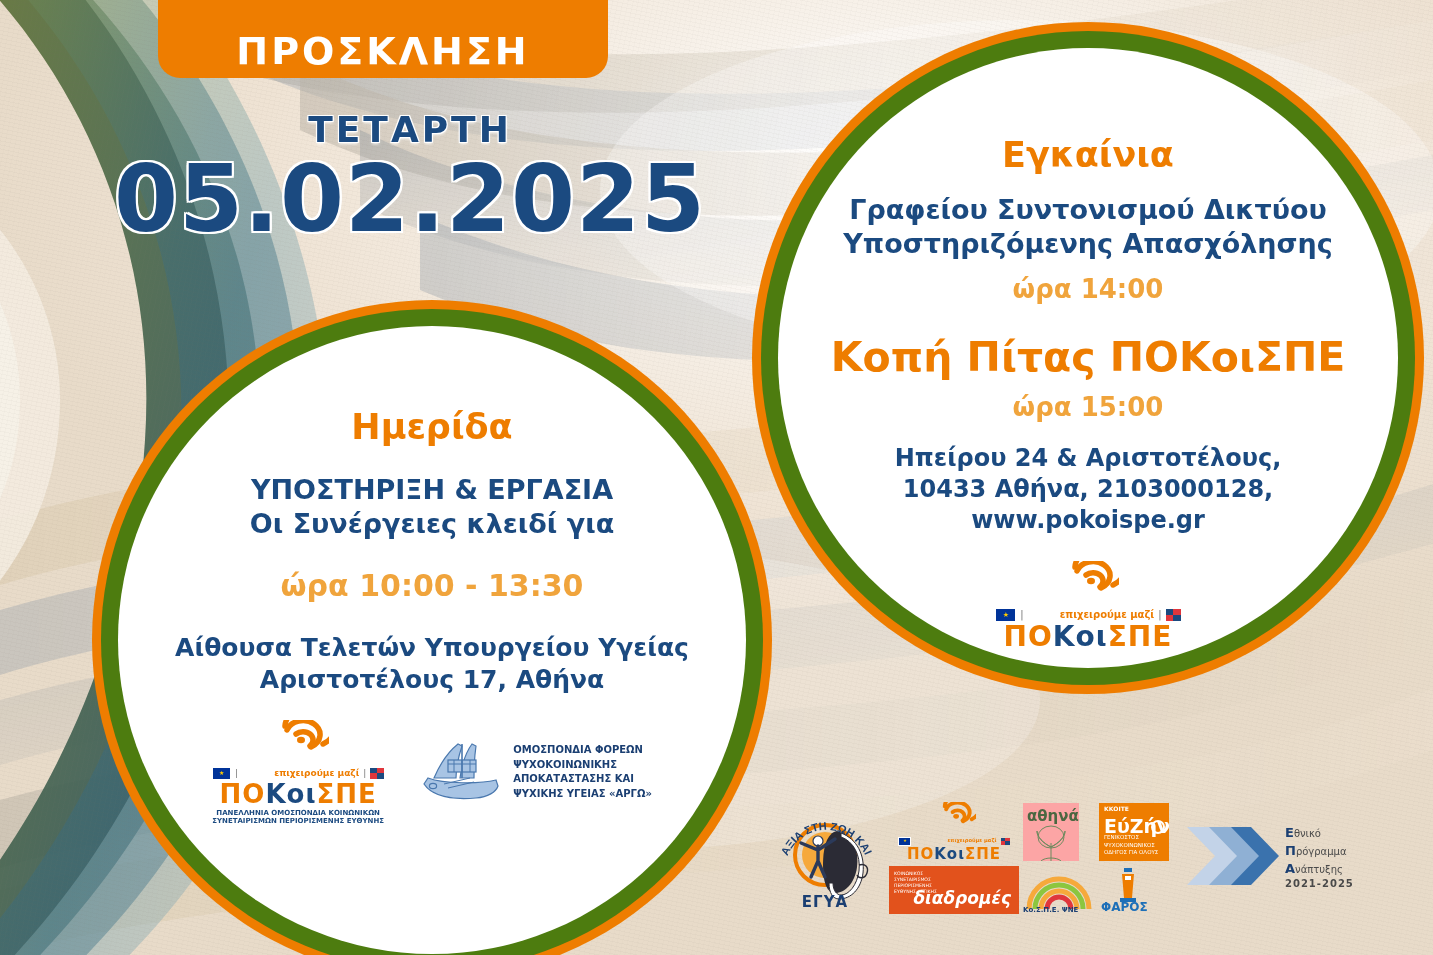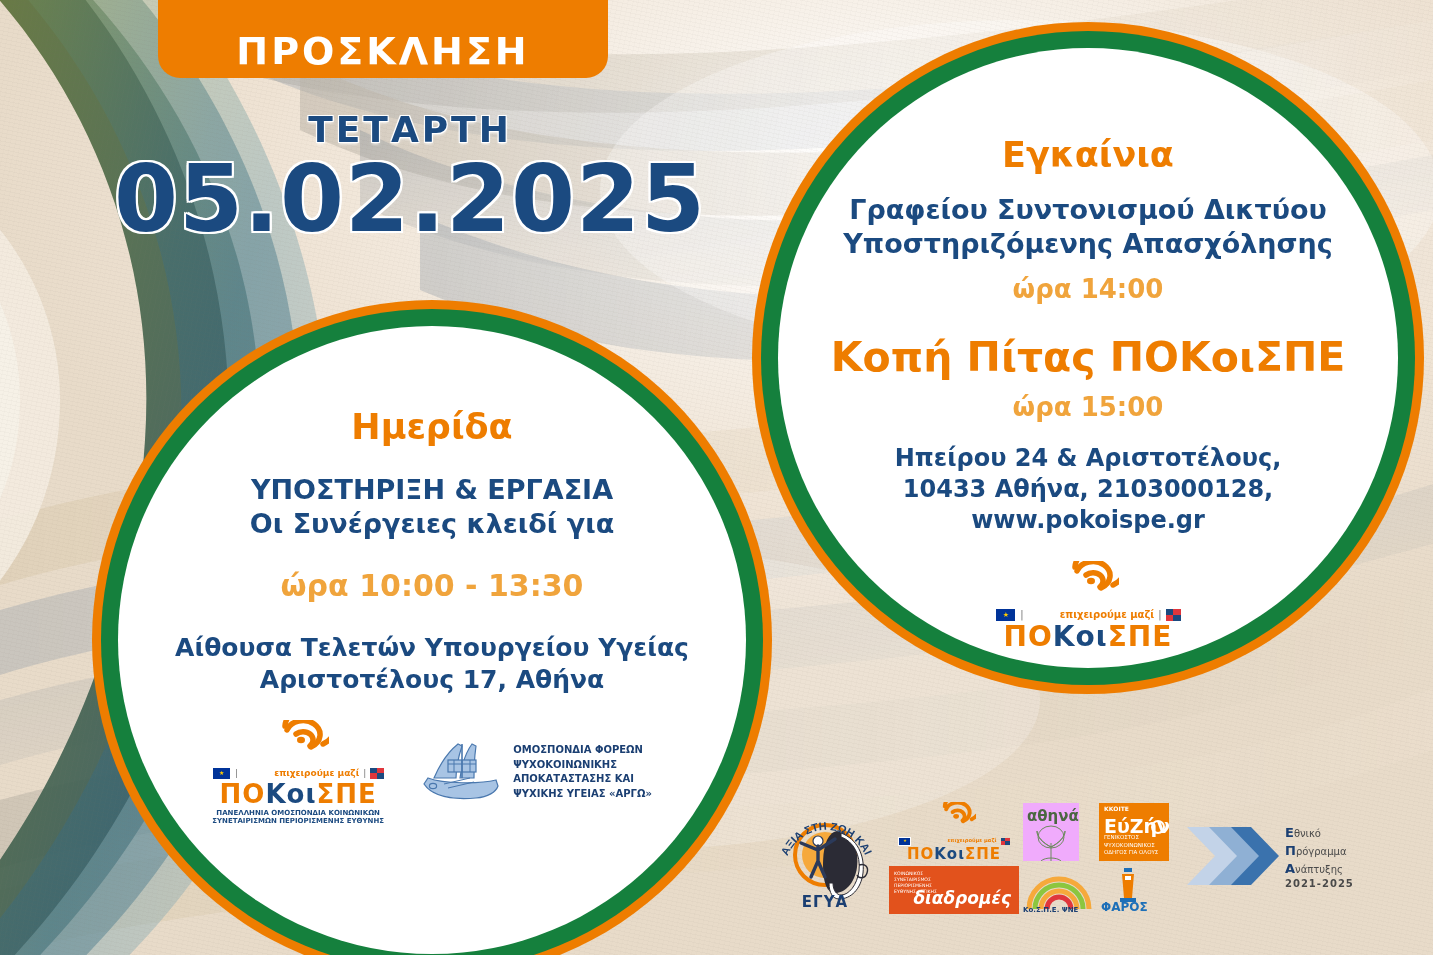--- a/index.html
+++ b/index.html
@@ -102,21 +102,21 @@
     border-radius:50%;
     box-sizing:border-box;
   }
   .circle-outer{
     background:#ee7d00;
     padding:9px;
   }
   .circle-mid{
     width:100%; height:100%;
     border-radius:50%;
-    background:#15803d;
+    background:#4d7c0f;
     padding:17px;
     box-sizing:border-box;
   }
   .circle-inner{
     width:100%; height:100%;
     border-radius:50%;
     background:#ffffff;
     box-sizing:border-box;
     display:flex;
     flex-direction:column;
@@ -240,21 +240,21 @@
   }
 
   .mini-grid{
     display:grid;
     grid-template-columns:auto auto auto;
     grid-template-rows:auto auto;
     gap:4px;
     align-items:center;
   }
   .athina-box{
-    background:#f0abfc;
+    background:#fca5a5;
     width:56px;height:58px;
     position:relative;
     overflow:hidden;
   }
   .athina-word{
     position:absolute;top:4px;left:4px;
     color:#4a6741;font-size:15px;font-weight:bold;
   }
   .euzin-box{
     background:#ee7d00;

